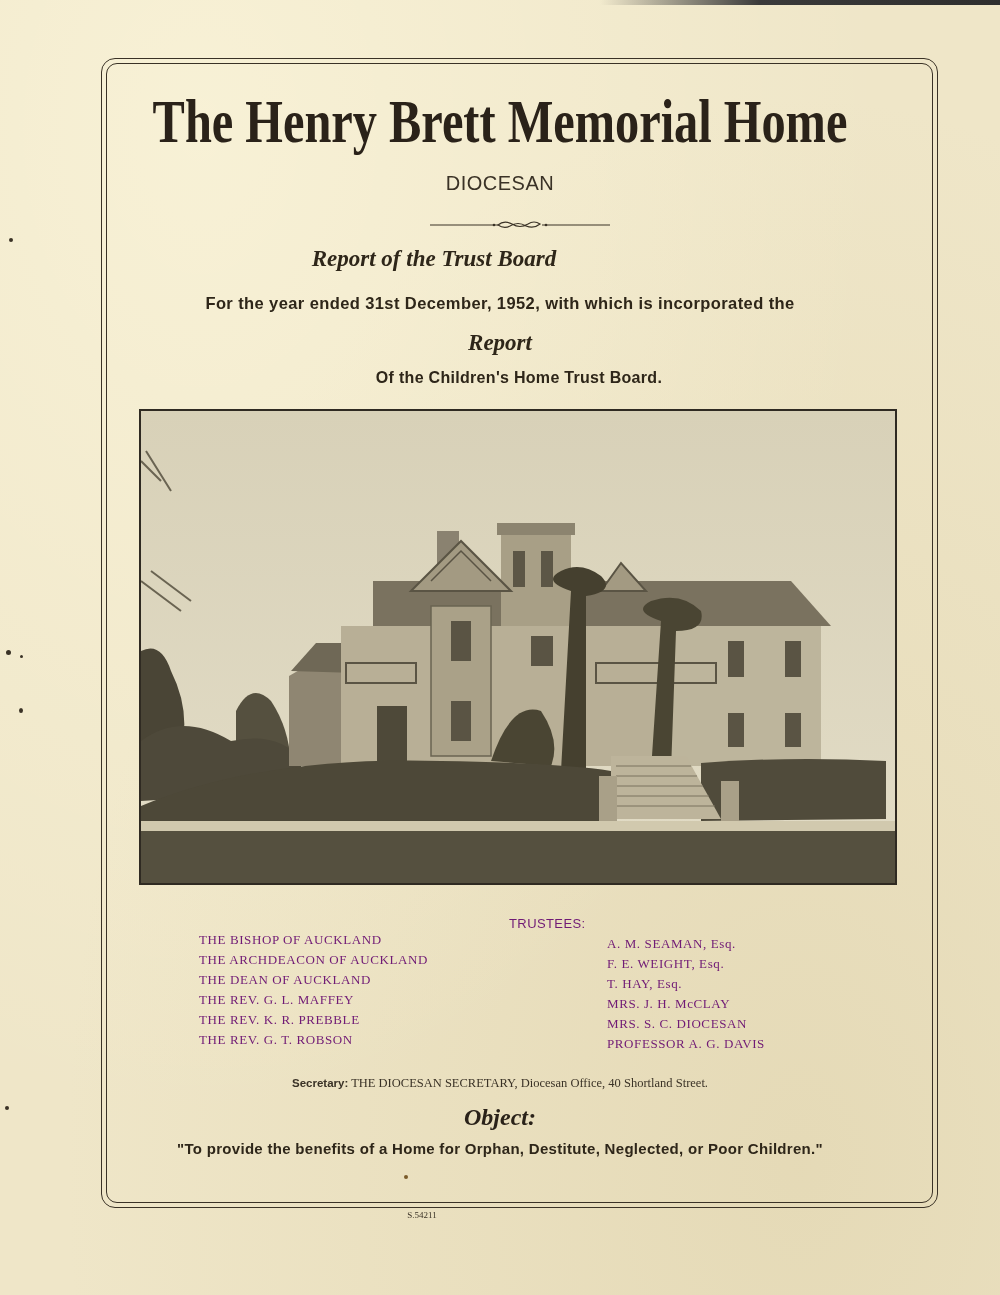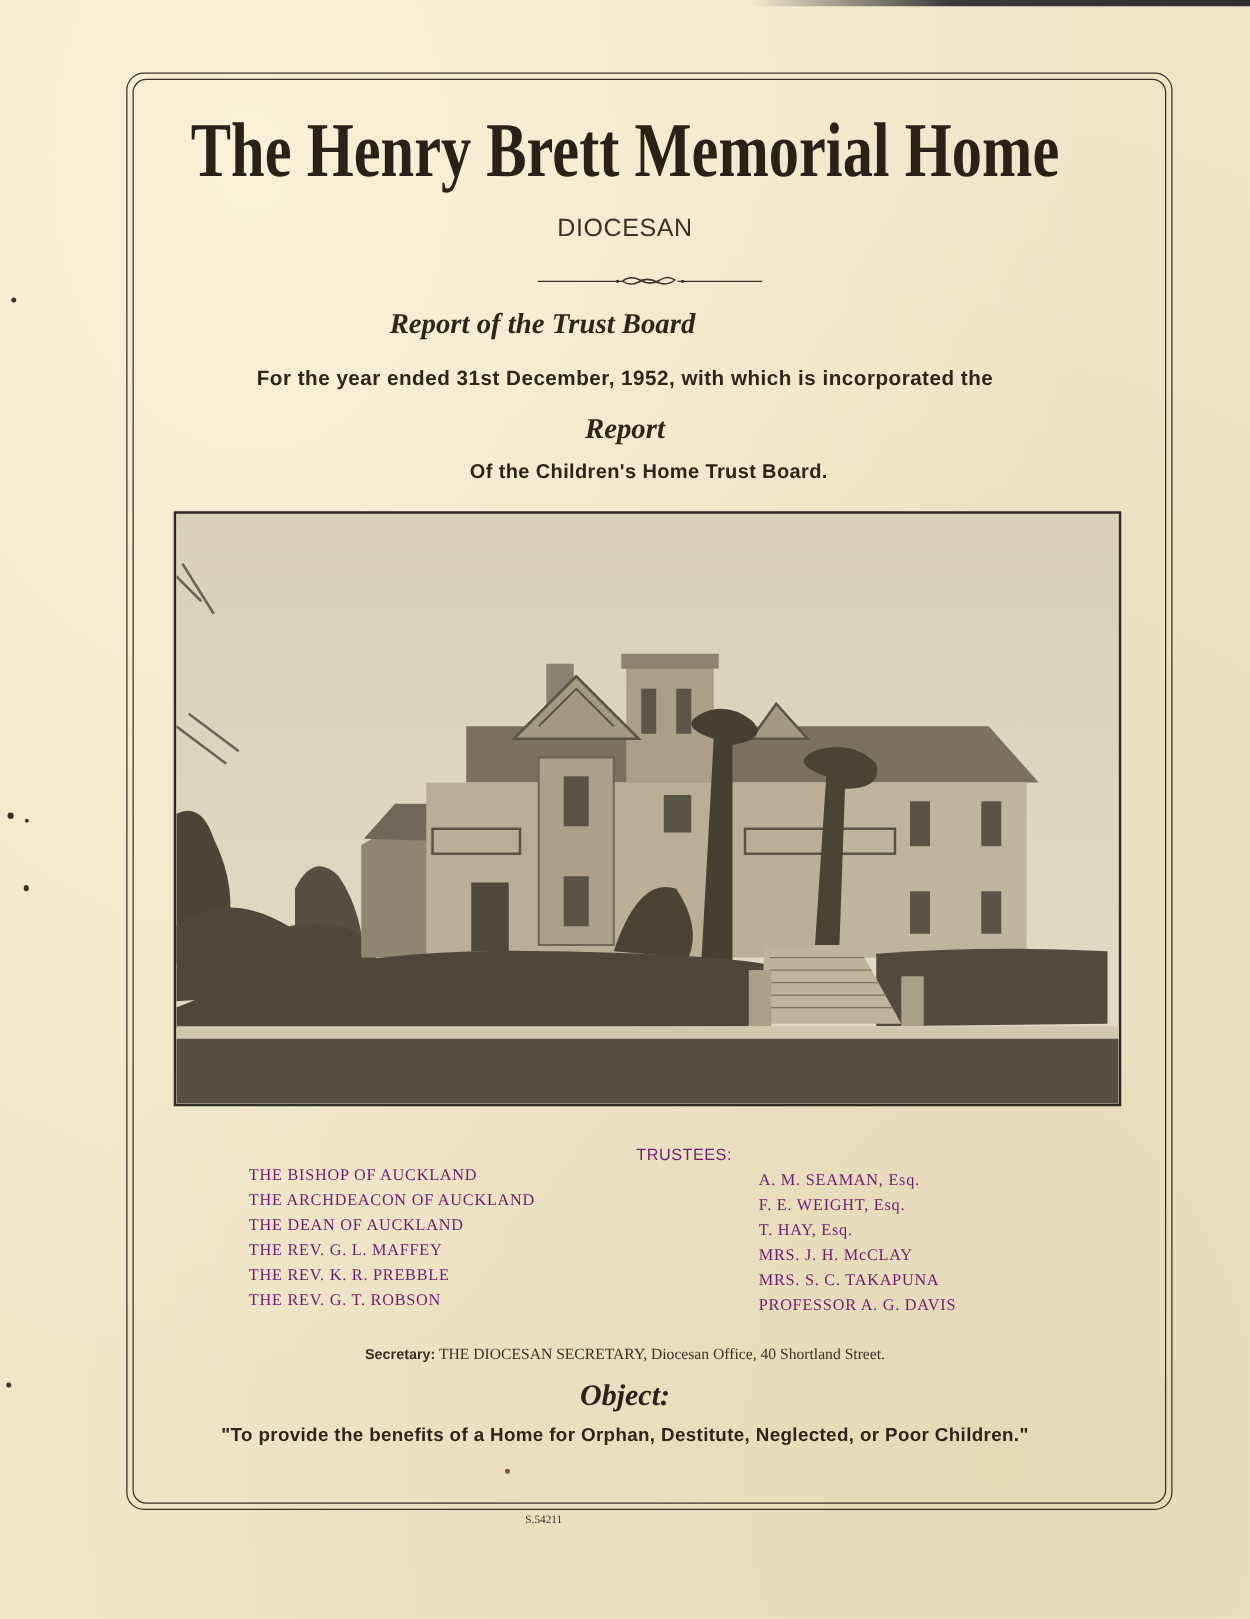--- a/index.html
+++ b/index.html
@@ -38,21 +38,21 @@
     font-family:"Liberation Sans", sans-serif; font-size:13px; color:#701a75; letter-spacing:0.4px;margin-left:26px; }
   .col { position:absolute; font-size:13px; color:#701a75; letter-spacing:0.6px; line-height:20px; }
   .col-left { left:199px; top:930px; }
   .col-right { left:607px; top:934px; }
   .secretary { position:absolute; left:0; width:1000px; top:1076px; text-align:center; font-size:12.5px; color:#3a3226; }
   .secretary .lbl { font-family:"Liberation Sans", sans-serif; font-weight:bold; font-size:11.5px; }
   .object-heading { position:absolute; left:0; width:1000px; top:1104px; text-align:center;
     font-style:italic; font-weight:bold; font-size:24px; color:#2a2219; }
   .object-text { position:absolute; left:0; width:1000px; top:1140px; text-align:center;
     font-family:"Liberation Sans", sans-serif; font-weight:bold; font-size:15px; color:#2e2619; letter-spacing:0.3px; }
-  .code { position:absolute; left:0; width:844px; top:1210px; text-align:center; font-size:9px; color:#3a3226;margin-left:13px; }
+  .code { position:absolute; left:0; width:844px; top:1210px; text-align:center; font-size:9px; color:#3a3226; }
   .speck { position:absolute; background:#3a3226; border-radius:50%; }
 </style>
 </head>
 <body>
 
 <div class="topshade"></div>
 
 <div class="frame-outer"></div>
 <div class="frame-inner"></div>
 
@@ -155,21 +155,21 @@
   <div>THE REV. G. L. MAFFEY</div>
   <div>THE REV. K. R. PREBBLE</div>
   <div>THE REV. G. T. ROBSON</div>
 </div>
 
 <div class="col col-right">
   <div>A. M. SEAMAN, Esq.</div>
   <div>F. E. WEIGHT, Esq.</div>
   <div>T. HAY, Esq.</div>
   <div>MRS. J. H. McCLAY</div>
-  <div>MRS. S. C. TAKAPUNA</div>
+  <div>MRS. S. C. DIOCESAN</div>
   <div>PROFESSOR A. G. DAVIS</div>
 </div>
 
 <div class="secretary">
   <span class="lbl">Secretary:</span>
   <span>THE DIOCESAN SECRETARY, Diocesan Office, 40 Shortland Street.</span>
 </div>
 
 <div class="object-heading">Object:</div>
 <div class="object-text">"To provide the benefits of a Home for Orphan, Destitute, Neglected, or Poor Children."</div>

